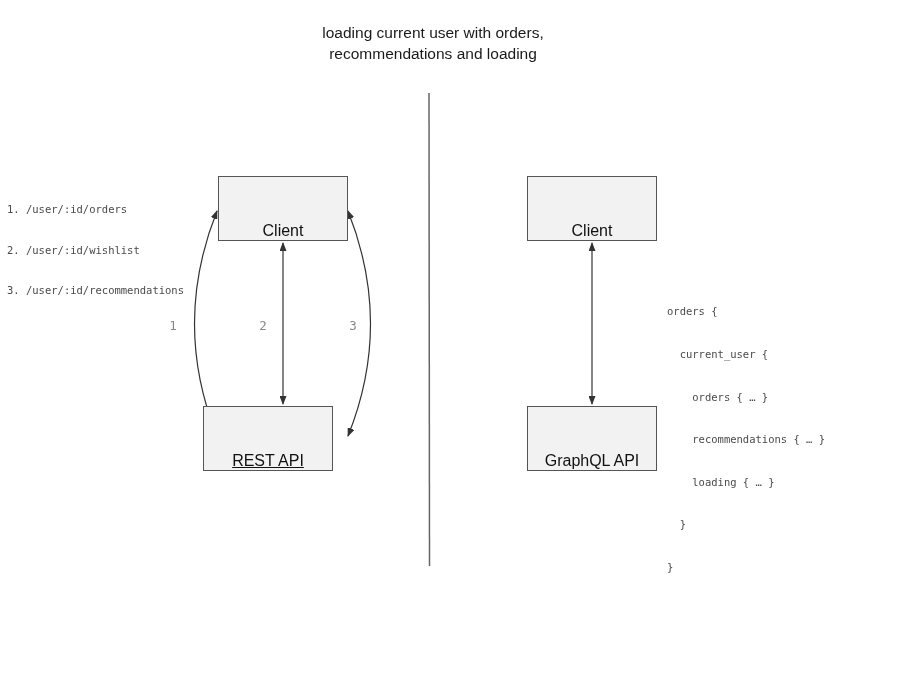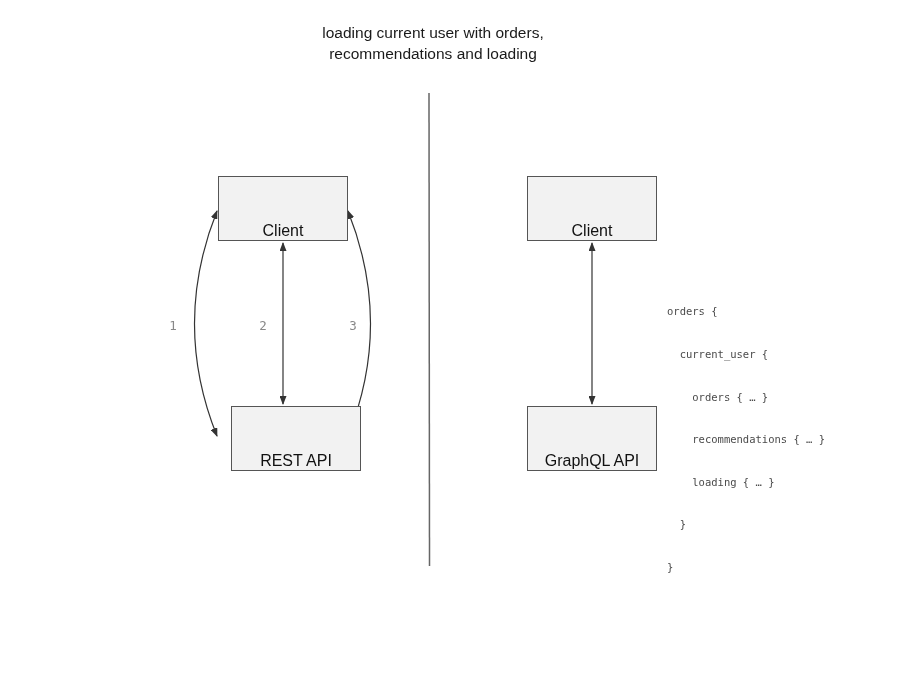--- a/index.html
+++ b/index.html
@@ -54,21 +54,21 @@
     position: absolute;
     transform: translate(-50%, -50%);
     font-family: "DejaVu Sans Mono", monospace;
     font-size: 12.5px;
     color: #888888;
   }
   #num-1 { left: 173px; top: 325px; }
   #num-2 { left: 263px; top: 325px; }
   #num-3 { left: 353px; top: 325px; }
   #rest-client-box    { left: 218px; top: 176px; }
-  #rest-api-box       { left: 231px; top: 406px; }
+  #rest-api-box       { left: 203px; top: 406px; text-decoration: underline; }
   #graphql-client-box { left: 527px; top: 176px; }
   #graphql-api-box    { left: 527px; top: 406px; }
 </style>
 </head>
 <body>
 
 <div id="canvas">
 
   <div class="title">
     <div>loading current user with orders,</div>
@@ -86,20 +86,25 @@
 
     <path d="M 217,436 Q 172,324 217,211" fill="none" stroke="#333333" stroke-width="1.2" marker-start="url(#arrow)" marker-end="url(#arrow)"></path>
 
     <line x1="283" y1="404" x2="283" y2="243" stroke="#333333" stroke-width="1.2" marker-start="url(#arrow)" marker-end="url(#arrow)"></line>
 
     <path d="M 348,436 Q 393,324 348,211" fill="none" stroke="#333333" stroke-width="1.2" marker-start="url(#arrow)" marker-end="url(#arrow)"></path>
 
     <line x1="592" y1="404" x2="592" y2="243" stroke="#333333" stroke-width="1.2" marker-start="url(#arrow)" marker-end="url(#arrow)"></line>
   </svg>
 
+  <div id="endpoint-list" class="mono">
+    <div>1. /user/:id/orders</div>
+    <div>2. /user/:id/wishlist</div>
+    <div>3. /user/:id/recommendations</div>
+  </div>
 
   <div id="rest-client-box" class="node">
     <span>Client</span>
   </div>
 
   <div id="rest-api-box" class="node">
     <span>REST API</span>
   </div>
 
   <span id="num-1" class="arrow-num">1</span>

